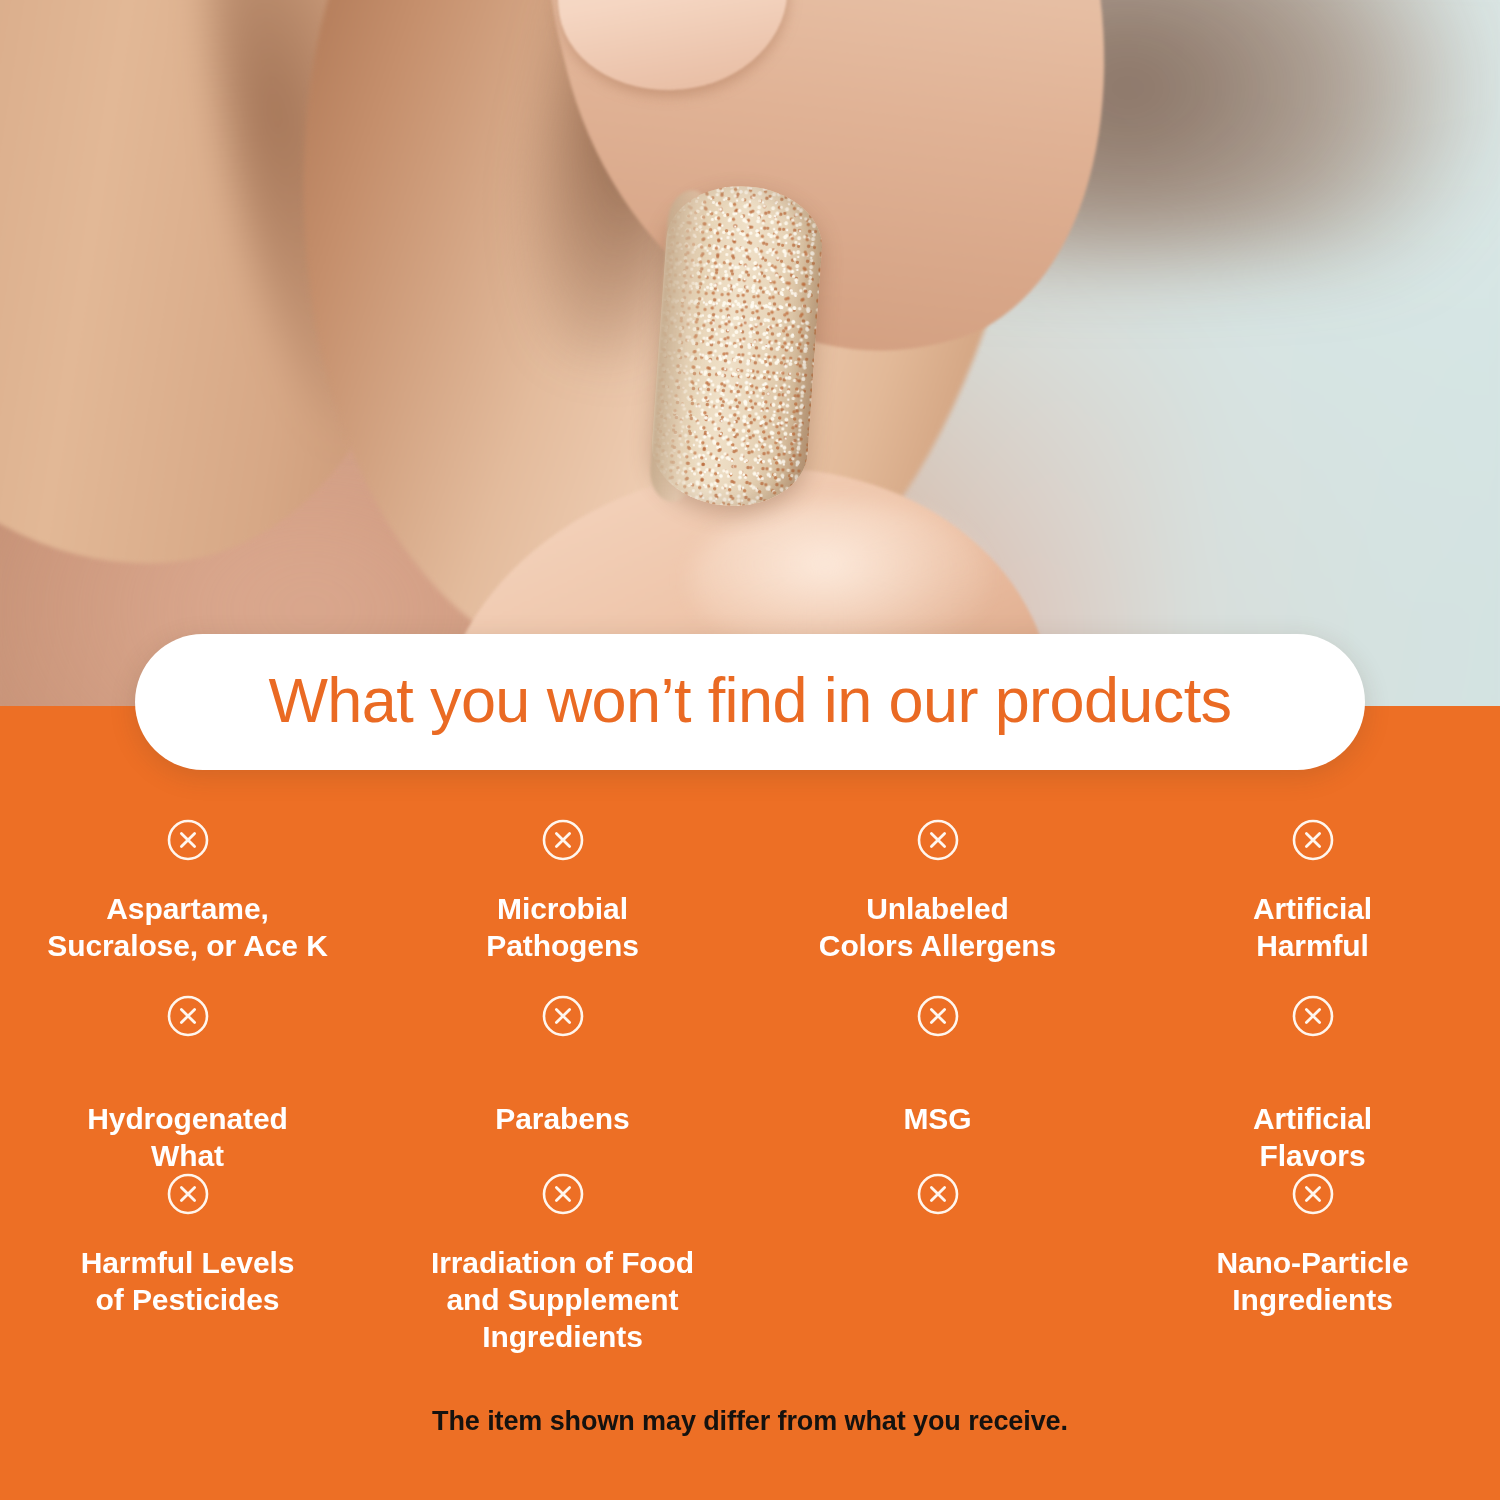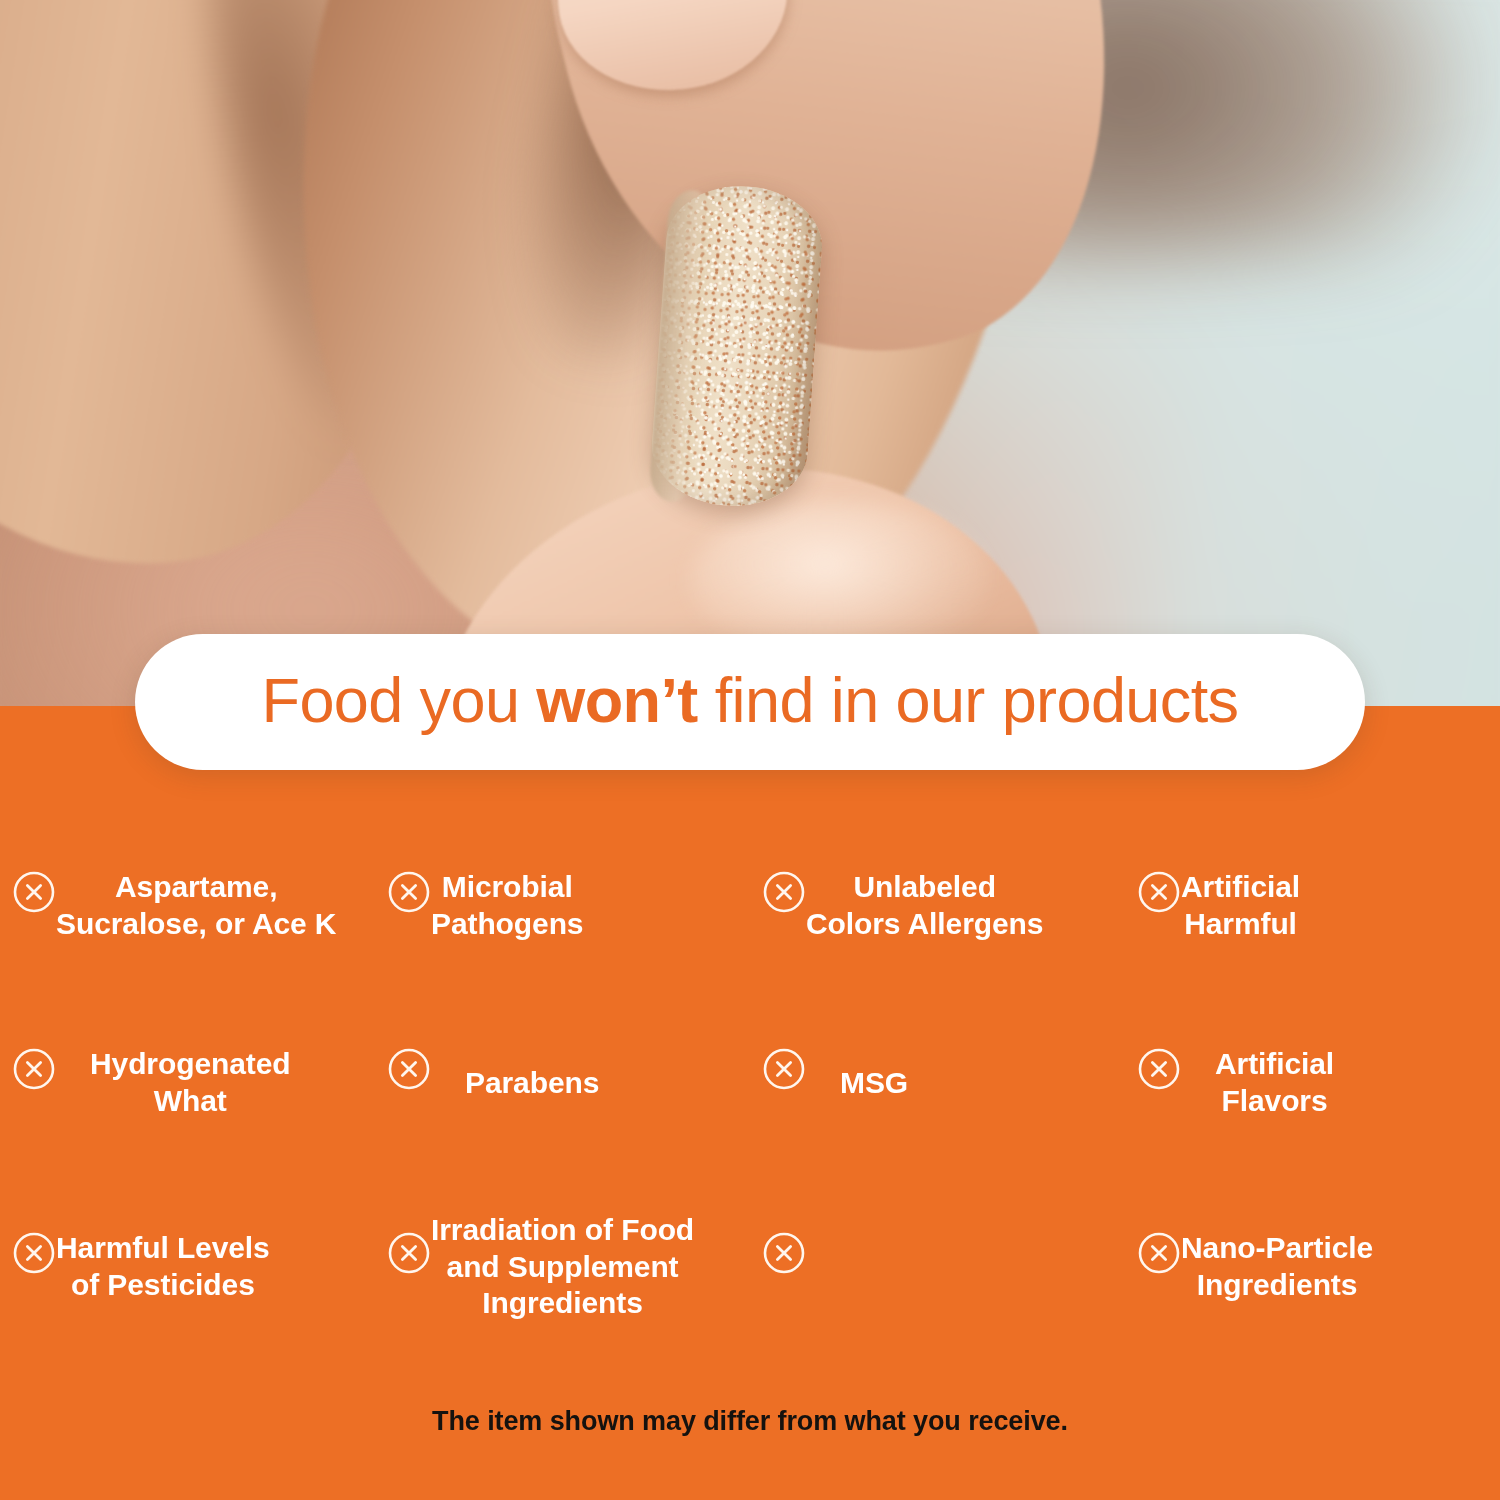--- a/index.html
+++ b/index.html
@@ -234,21 +234,21 @@
     font-size: 63px;
     line-height: 1;
     letter-spacing: -0.6px;
     color: #EA6A23;
     font-weight: 400;
     white-space: nowrap;
     margin: 0;
     padding-bottom: 4px;
   }
   .title-text .em {
-    font-weight: 700;
+    font-weight: 400;
   }
 
   
   .panel {
     position: absolute;
     left: 0;
     top: 706px;
     width: 1500px;
     height: 794px;
     background: #ED6F25;
@@ -262,21 +262,21 @@
     display: grid;
     grid-template-columns: repeat(4, 375px);
     row-gap: 0;
   }
   .grid-row {
     display: contents;
   }
 
   .cell {
     display: flex;
-    flex-direction: row;
+    flex-direction: column;
     align-items: center;
     text-align: center;
     padding: 0 12px;
     box-sizing: border-box;
   }
   .row-1 .cell { height: 176px; }
   .row-2 .cell { height: 178px; gap: 34px; }
   .row-3 .cell { height: 190px; }
 
   .xcircle {
@@ -326,21 +326,21 @@
     <div class="thumb-nail"></div>
 
     <div class="lower-finger"></div>
     <div class="lower-finger-hi"></div>
 
     <div class="tablet"></div>
     <div class="tablet-edge"></div>
   </div>
 
   <div class="title-card">
-    <div class="title-text"><span>Food you </span><span class="em">won’t</span><span> find in our products</span></div>
+    <div class="title-text"><span>What you </span><span class="em">won’t</span><span> find in our products</span></div>
   </div>
 
   <div class="panel">
 
     <div class="grid">
 
       <div class="grid-row row-1">
         <div class="cell">
           <span class="xcircle">
             <svg width="44" height="44" viewBox="0 0 44 44" aria-hidden="true">

